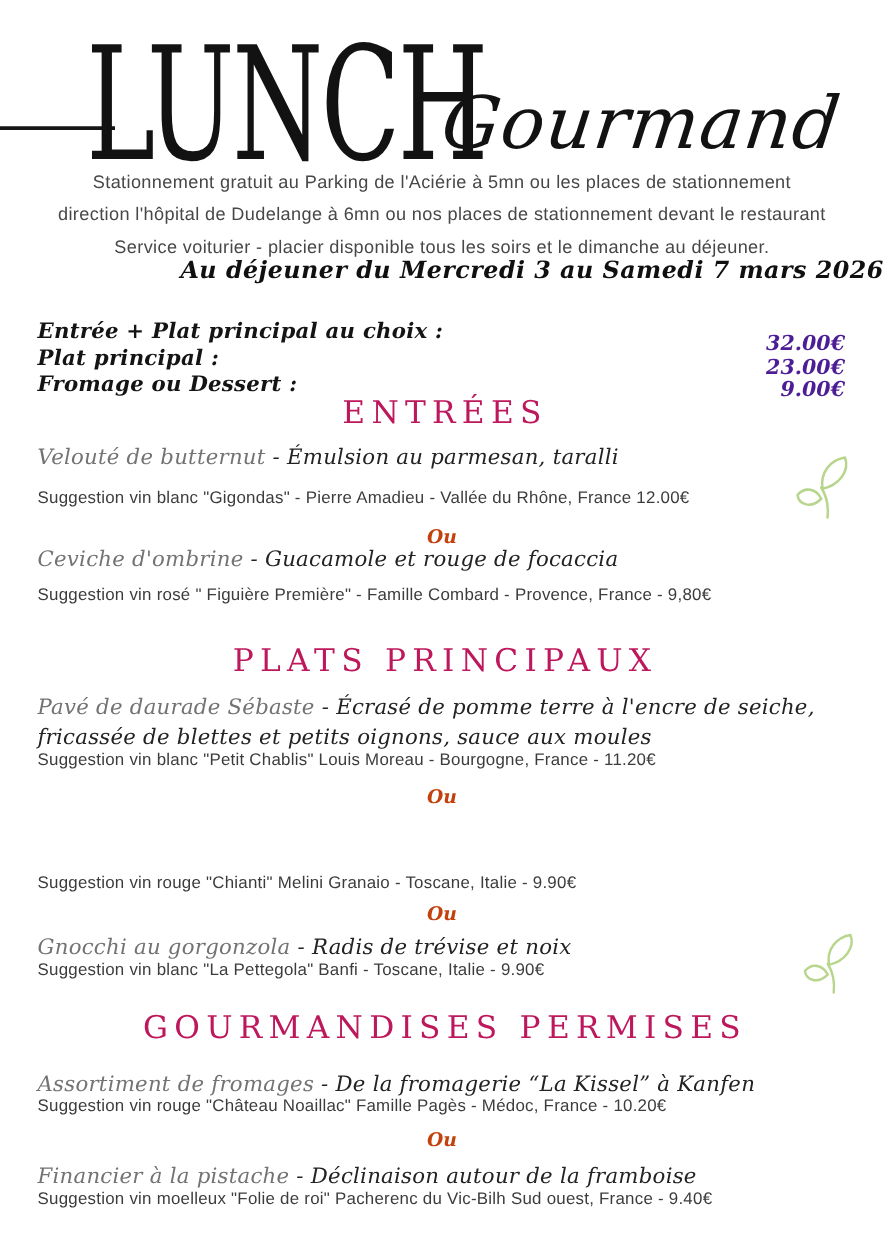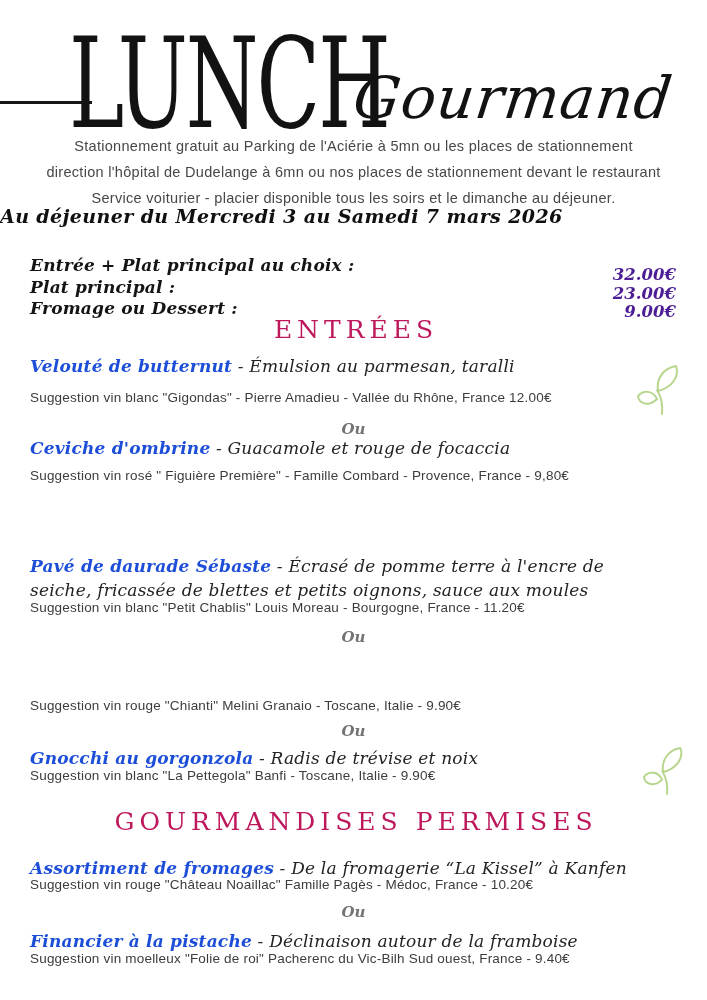--- a/index.html
+++ b/index.html
@@ -10,38 +10,38 @@
   
   .rule{left:0;top:87px;width:92px;height:3px;background:#161616;}
   .lunch{left:69px;top:7px;font:400 126px/1 "DejaVu Serif",serif;letter-spacing:-3px;
          transform:scaleX(0.66);transform-origin:0 0;color:#121212;white-space:nowrap;}
   .gourmand{left:354px;top:55px;font:italic 400 58px/1 "DejaVu Serif",serif;
             letter-spacing:1px;color:#121212;transform:skewX(-7deg);white-space:nowrap;}
 
   
   .intro{left:0;top:119px;width:100%;text-align:center;
          font:400 14.5px/26px "Liberation Sans",sans-serif;color:#474747;letter-spacing:.3px;}
-  .date{left:0;top:190px;width:100%;text-align:left;
+  .date{left:0;top:190px;width:100%;text-align:right;
         font:italic 700 19px/24px "DejaVu Serif",serif;color:#101010;letter-spacing:.4px;}
 
   
   .prices{left:30px;top:241px;right:31px;}
   .price-labels{font:italic 700 17px/21.5px "DejaVu Serif",serif;color:#141414;letter-spacing:.2px;}
   .price-values{position:absolute;top:11px;right:0;text-align:right;
                 font:italic 700 16.5px/18.5px "DejaVu Serif",serif;color:#4c1d95;}
 
   
   .sec-title{left:0;width:100%;text-align:center;font:400 25px/30px "DejaVu Serif",serif;
              color:#be185d;letter-spacing:5px;padding-left:5px;box-sizing:border-box;}
   .dish{left:30px;right:40px;font:italic 400 17px/24px "DejaVu Serif",serif;
         color:#232323;letter-spacing:.2px;}
-  .dname{font-weight:700;color:#1d4ed8;}
+  .dname{font-weight:400;color:#737373;}
   .sugg{left:30px;right:16px;font:400 13.5px/18px "Liberation Sans",sans-serif;
         color:#3c3c3c;letter-spacing:.2px;}
-  .ou{left:0;width:100%;text-align:center;font:italic 700 15px/18px "DejaVu Serif",serif;color:#737373;}
+  .ou{left:0;width:100%;text-align:center;font:italic 700 15px/18px "DejaVu Serif",serif;color:#c2410c;}
   .leaf-svg{stroke:#b7d68c;fill:none;stroke-width:2;stroke-linecap:round;stroke-linejoin:round;}
 </style>
 </head>
 <body>
 
 <div class="page">
 
   <div class="abs rule"></div>
   <div class="abs lunch">LUNCH</div>
   <div class="abs gourmand">Gourmand</div>
@@ -78,20 +78,21 @@
   </svg>
   <div class="abs sugg" style="top:375px">Suggestion vin blanc "Gigondas" - Pierre Amadieu - Vallée du Rhône, France 12.00€</div>
 
   <div class="abs ou" style="top:406px">Ou</div>
 
   <div class="abs dish" style="top:422px">
     <span class="dname">Ceviche d'ombrine</span><span> - </span><span>Guacamole et rouge de focaccia</span>
   </div>
   <div class="abs sugg" style="top:453px">Suggestion vin rosé " Figuière Première" - Famille Combard - Provence, France - 9,80€</div>
 
+  <div class="abs sec-title" style="top:500px">PLATS PRINCIPAUX</div>
 
   <div class="abs dish" style="top:540px">
     <span class="dname">Pavé de daurade Sébaste</span><span> - </span><span>Écrasé de pomme terre à l'encre de seiche, fricassée de blettes et petits oignons, sauce aux moules</span>
   </div>
   <div class="abs sugg" style="top:585px">Suggestion vin blanc "Petit Chablis" Louis Moreau - Bourgogne, France - 11.20€</div>
 
   <div class="abs ou" style="top:614px">Ou</div>
 
   <div class="abs sugg" style="top:683px">Suggestion vin rouge "Chianti" Melini Granaio - Toscane, Italie - 9.90€</div>
 

